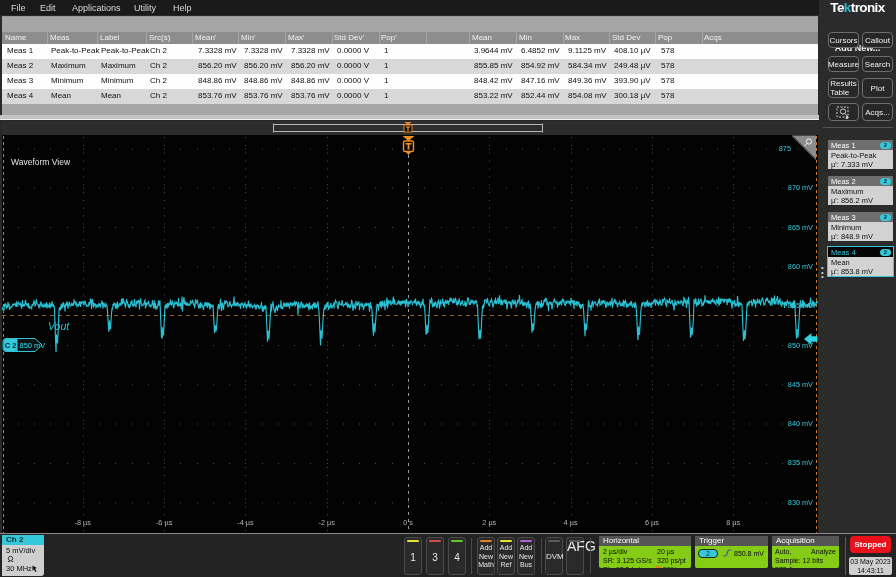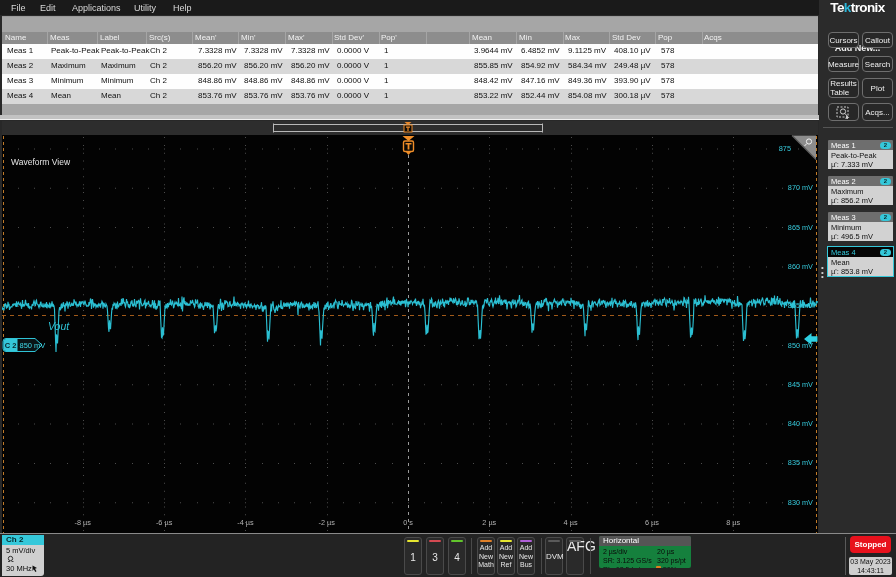--- a/index.html
+++ b/index.html
@@ -31,21 +31,21 @@
 .sbtn{position:absolute;background:#272727;border:1px solid #6e6e6e;border-radius:4px;color:#efefef;font-size:8px;display:flex;align-items:center;justify-content:center;text-align:left;line-height:9px;}
 .card{position:absolute;left:9px;width:65px;}
 .cardh{height:10px;background:#6e6e6e;color:#fff;font-size:7.5px;position:relative;border-radius:1px 1px 0 0;}
 .cardh b{position:absolute;left:3px;top:1px;font-weight:normal;}
 .cardb{height:19px;background:#d2d2d2;color:#111;font-size:7.5px;position:relative;}
 .badge{position:absolute;right:2px;top:1.5px;width:11px;height:7px;background:#35c8da;border-radius:3.5px;color:#0a2a2e;font-size:6px;text-align:center;line-height:7px;font-weight:bold;}
 
 #bot{left:0;top:533px;width:896px;height:44px;background:#232323;border-top:1px solid #8a8a8a;}
 .chbtn{position:absolute;top:3px;width:18px;height:38px;background:#2a2a2a;border:1px solid #4a4a4a;border-radius:3px;color:#e8e8e8;text-align:center;}
 .chbtn .cl{position:absolute;top:1.5px;left:2px;right:2px;height:2px;border-radius:1px;}
-.panel{position:absolute;top:2px;height:32px;background:#15803d;border-radius:2px;overflow:hidden;font-size:7.5px;color:#0a0a0a;}
+.panel{position:absolute;top:2px;height:32px;background:#84cc16;border-radius:2px;overflow:hidden;font-size:7.5px;color:#0a0a0a;}
 .panel .ph{height:10px;background:#555;color:#fff;padding-left:4px;font-size:8px;line-height:10px;}
 </style></head><body>
 <div id="menubar" class="abs">
 <span style="left:11px">File</span>
     <span style="left:40px">Edit</span>
     <span style="left:72px">Applications</span>
     <span style="left:134px">Utility</span>
     <span style="left:173px">Help</span>
 </div>
 <div id="tbl" class="abs">
@@ -245,21 +245,21 @@
         <span class="abs" style="left:3px;top:10px">µ': 856.2 mV</span>
       </div>
  </div>
  <div class="card" style="top:212px">
    <div class="cardh">
         <b>Meas 3</b>
         <span class="badge">2</span>
       </div>
    <div class="cardb">
         <span class="abs" style="left:3px;top:1px">Minimum</span>
-        <span class="abs" style="left:3px;top:10px">µ': 496.5 mV</span>
+        <span class="abs" style="left:3px;top:10px">µ': 848.9 mV</span>
       </div>
  </div>
  <div class="card" style="top:247px;outline:1.5px solid #35c8da">
    <div class="cardh" style="background:#050505">
         <b style="color:#35c8da">Meas 4</b>
         <span class="badge">2</span>
       </div>
    <div class="cardb">
         <span class="abs" style="left:3px;top:1px">Mean</span>
         <span class="abs" style="left:3px;top:10px">µ': 853.8 mV</span>
@@ -321,17 +321,32 @@
  <div class="panel" style="left:599px;width:92px;font-size:7px">
   <div class="ph">Horizontal</div>
   <div class="abs" style="left:4px;top:11.5px">2 µs/div</div>
       <div class="abs" style="left:58px;top:11.5px">20 µs</div>
   <div class="abs" style="left:4px;top:20.5px">SR: 3.125 GS/s</div>
       <div class="abs" style="left:58px;top:20.5px">320 ps/pt</div>
   <div class="abs" style="left:4px;top:29.5px">RL: 62.5 kpts</div>
   <div class="abs" style="left:57px;top:29.5px"><span style="display:inline-block;width:5px;height:7px;background:#e08020;border-radius:1px 1px 2px 2px;vertical-align:-1px"></span> 50%</div>
  </div>
 
-
+ <div class="panel" style="left:695px;width:73px;font-size:7px">
+  <div class="ph">Trigger</div>
+  <div class="abs" style="left:3px;top:12.5px;width:20px;height:9px;background:#35c8da;border:1px solid #222;border-radius:4px;text-align:center;line-height:8px;font-size:7px;color:#06282d">2</div>
+  <svg class="abs" style="left:27px;top:12px" width="10" height="10" viewBox="0 0 10 10">
+        <path d="M1 8 h2 q1.5 0 2-2 l .5-2 q.5-2 2-2 h2" fill="none" stroke="#4a5a8a" stroke-width="1.2"></path>
+      </svg>
+  <div class="abs" style="left:39px;top:13.5px;white-space:nowrap">850.8 mV</div>
+ </div>
+
+ <div class="panel" style="left:772px;width:67px;font-size:7px">
+  <div class="ph">Acquisition</div>
+  <div class="abs" style="left:3px;top:11.5px">Auto,</div>
+      <div class="abs" style="right:3px;top:11.5px">Analyze</div>
+  <div class="abs" style="left:3px;top:20.5px">Sample: 12 bits</div>
+  <div class="abs" style="left:3px;top:29.5px">578 Acqs</div>
+ </div>
  <div class="abs" style="left:845px;top:3px;width:1px;height:38px;background:#5a5a5a"></div>
  <div class="abs" style="left:850px;top:2px;width:41px;height:17px;background:#e8111c;border-radius:4px;color:#fff;font-size:8px;font-weight:bold;text-align:center;line-height:17px">Stopped</div>
  <div class="abs" style="left:849px;top:23px;width:43px;height:18px;background:#cfcfcf;border-radius:2px;color:#111;font-size:7px;text-align:center;line-height:8.5px;padding-top:1px;white-space:nowrap">03 May 2023<br>14:43:11</div>
 </div>
 
 </body></html>

